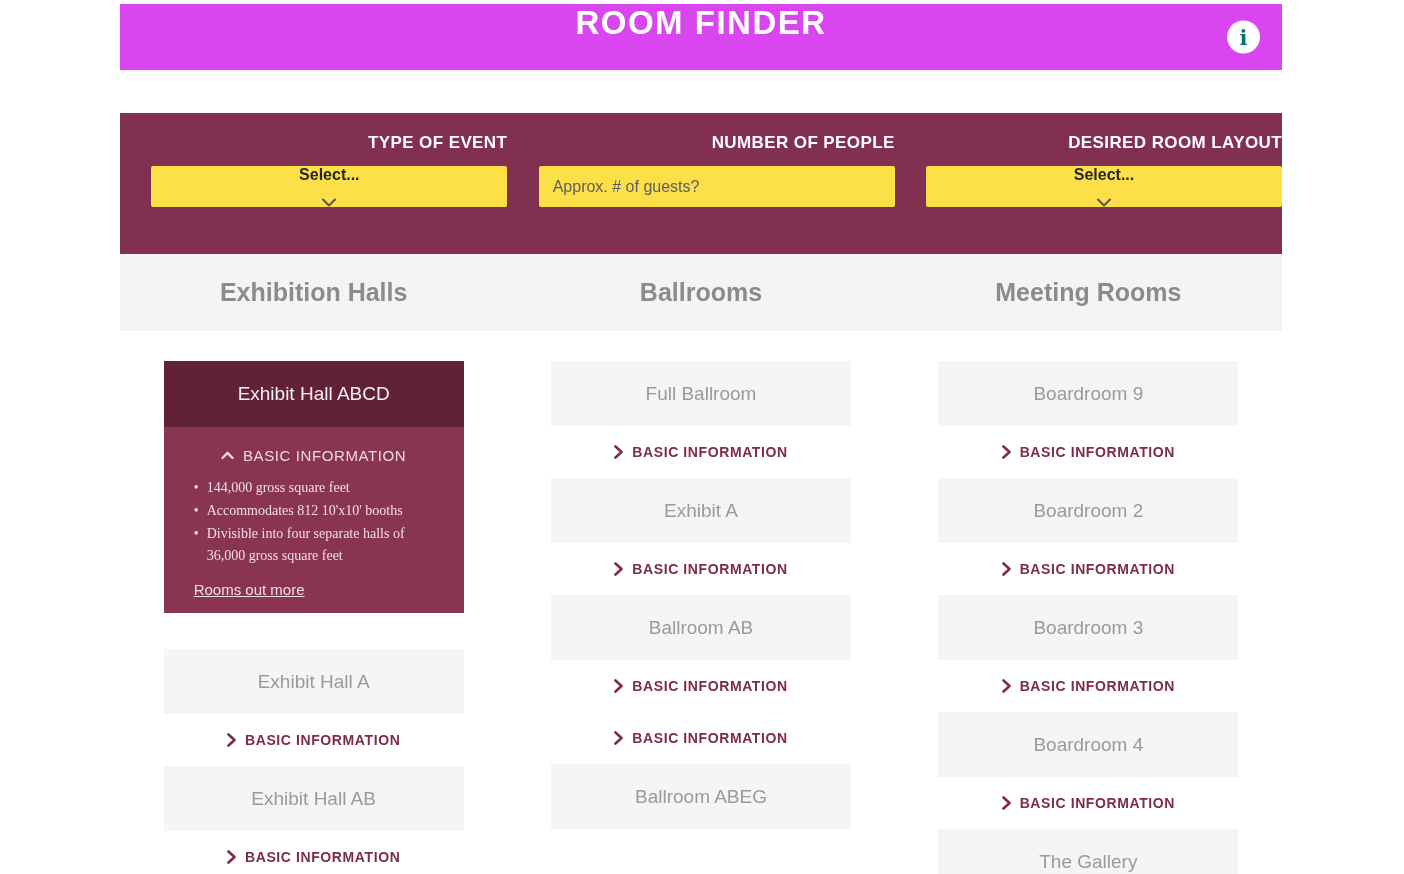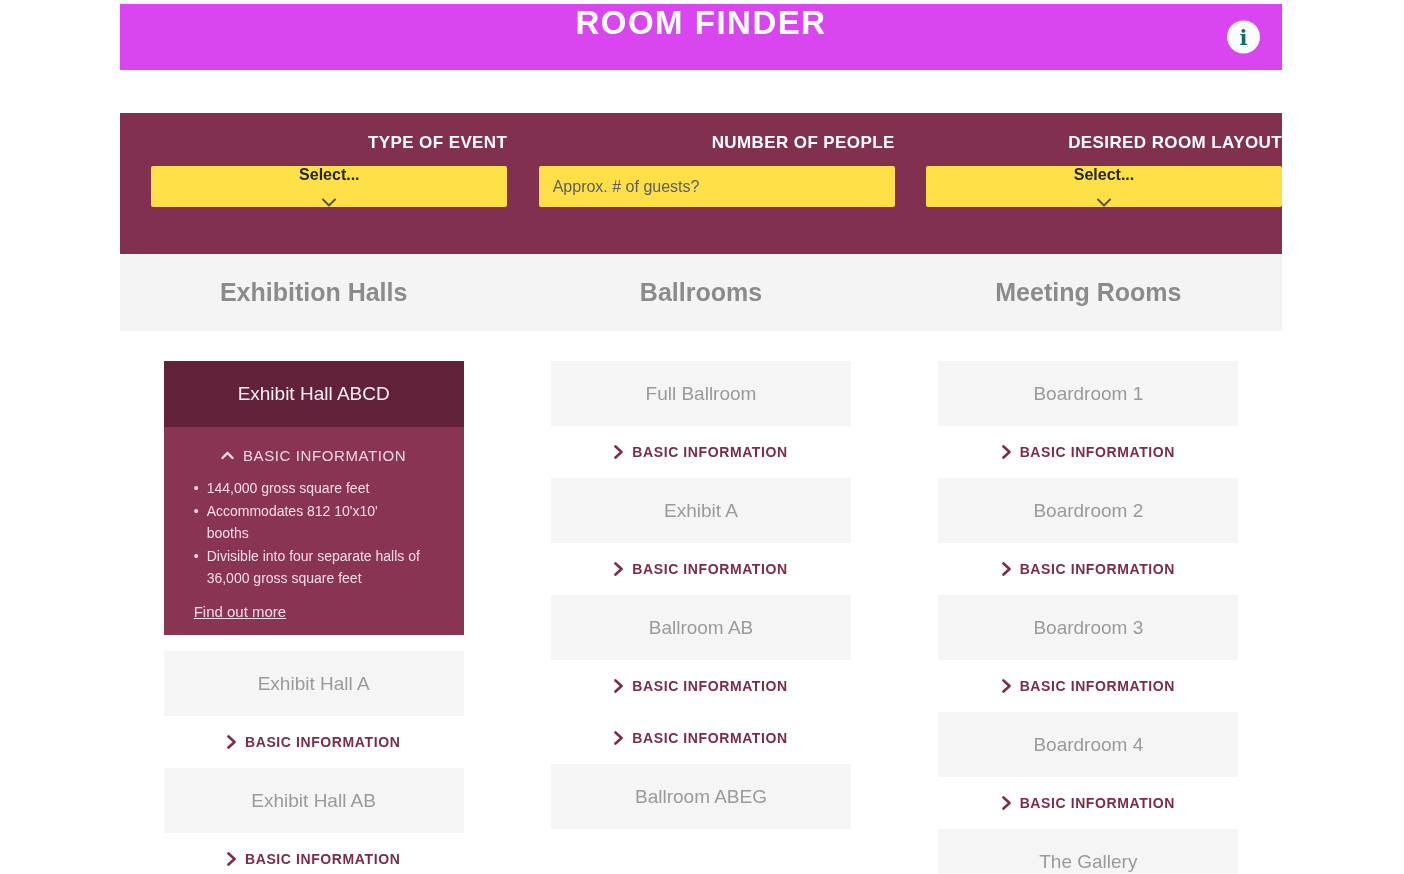--- a/index.html
+++ b/index.html
@@ -71,33 +71,33 @@
 
   .basic-row {
     height: 52px; display: flex; align-items: center; justify-content: center;
     gap: 9px; cursor: pointer;
   }
   .basic-label {
     color: #7d2b49; font-size: 14px; font-weight: 600; letter-spacing: 0.6px;
   }
 
   
-  .expanded-card { margin-bottom: 16px; }
+  .expanded-card { margin-bottom: 36px; }
   .expanded-header {
     height: 66px; background: #612138; display: flex; align-items: center;
     justify-content: center; cursor: pointer;
   }
   .room-name-expanded { color: #f9eef3; font-size: 19px; }
   .expanded-body { background: #8a3454; padding: 16px 0 14px 0; }
   .expanded-toggle {
     height: 24px; display: flex; align-items: center; justify-content: center;
     gap: 9px; cursor: pointer; margin-bottom: 10px;
   }
   .expanded-toggle .basic-label { color: #eed8e0; font-weight: 500; font-size: 15px; }
-  .details-list { list-style: none; margin: 0; padding: 0 30px; }
+  .details-list { list-style: none; margin: 0; padding: 0 30px; font-family: Liberation Serif, serif; }
   .details-list li {
     color: #f2dde5; font-size: 14px; line-height: 22px; padding-left: 13px;
     position: relative; max-width: 227px; margin-bottom: 1px;
   }
   .details-list li::before {
     content: "\2022"; position: absolute; left: 0; top: 0; color: #f2dde5;
   }
   .find-link {
     display: inline-block; margin: 13px 0 0 30px; color: #f2dde5; font-size: 15px;
     text-decoration: underline; cursor: pointer;
@@ -163,21 +163,21 @@
         <svg class="icon-svg" width="13" height="9" viewBox="0 0 13 9">
           <path d="M1.5 7 L6.5 1.8 L11.5 7" stroke="#eed8e0" stroke-width="2.4" fill="none" stroke-linecap="round" stroke-linejoin="round"></path>
         </svg>
         <span class="basic-label">BASIC INFORMATION</span>
       </div>
       <ul class="details-list">
               <li>144,000 gross square feet</li>
               <li>Accommodates 812 10'x10' booths</li>
               <li>Divisible into four separate halls of 36,000 gross square feet</li>
             </ul>
-      <a class="find-link">Find out more</a>
+      <a class="find-link">Rooms out more</a>
     </div>
   </div>
         <div>
     <div class="room-box">
       <span class="room-name">Exhibit Hall A</span>
     </div>
     <div class="basic-row">
       <svg class="icon-svg" width="9" height="14" viewBox="0 0 9 14">
         <path d="M1.5 1.5 L7.5 7 L1.5 12.5" stroke="#7d2b49" stroke-width="2.6" fill="none" stroke-linecap="round" stroke-linejoin="round"></path>
       </svg>
@@ -241,21 +241,21 @@
         <div>
     <div class="room-box">
       <span class="room-name">Ballroom ABEG</span>
     </div>
 
   </div>
       </div>
     <div class="card-col">
         <div>
     <div class="room-box">
-      <span class="room-name">Boardroom 1</span>
+      <span class="room-name">Boardroom 9</span>
     </div>
     <div class="basic-row">
       <svg class="icon-svg" width="9" height="14" viewBox="0 0 9 14">
         <path d="M1.5 1.5 L7.5 7 L1.5 12.5" stroke="#7d2b49" stroke-width="2.6" fill="none" stroke-linecap="round" stroke-linejoin="round"></path>
       </svg>
       <span class="basic-label">BASIC INFORMATION</span>
     </div>
   </div>
         <div>
     <div class="room-box">

